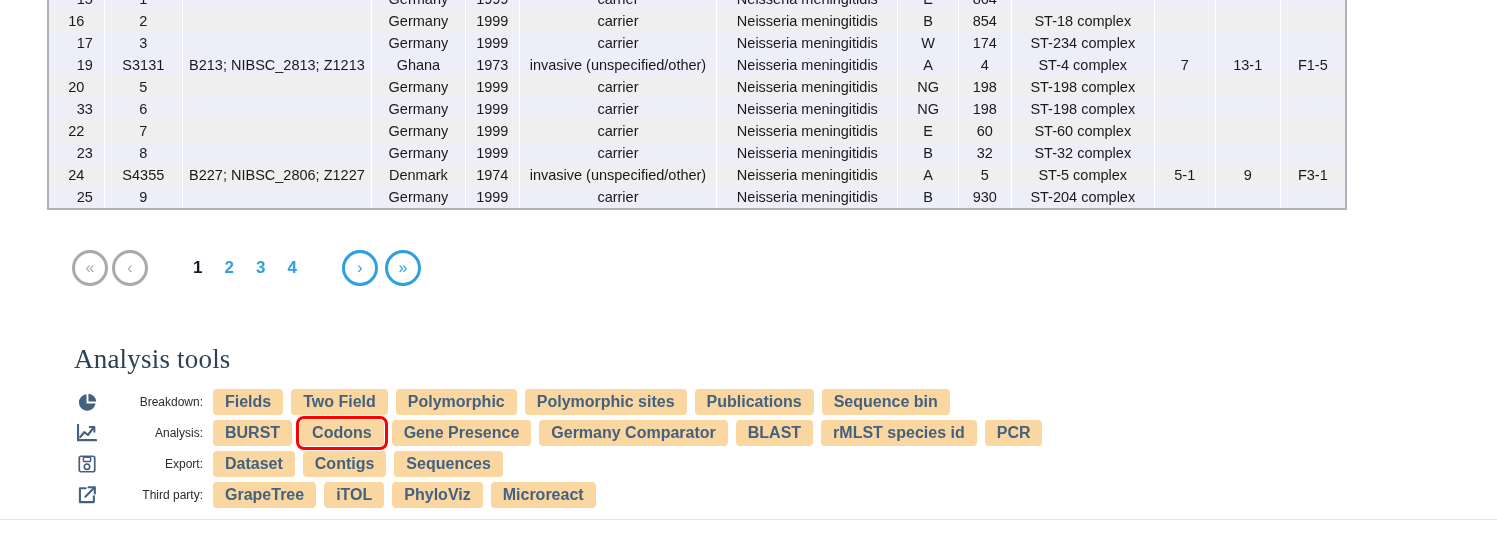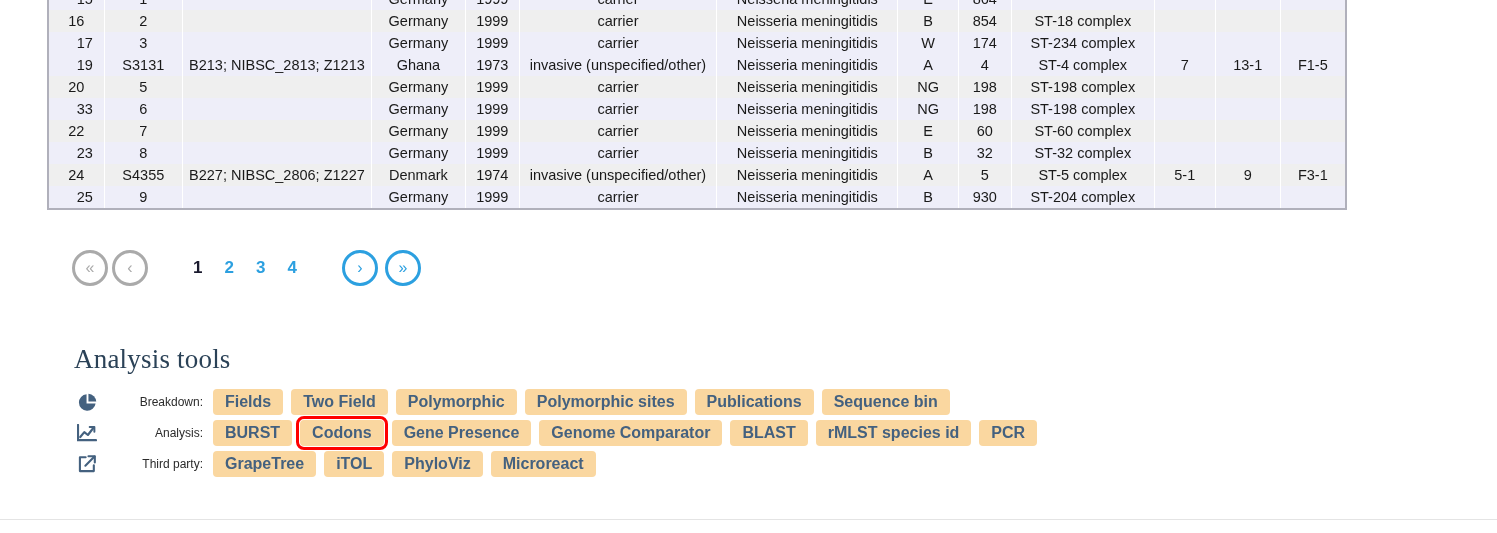--- a/index.html
+++ b/index.html
@@ -390,24 +390,39 @@
             <path d="M1 1v17h20" stroke="#44617f" stroke-width="2.4" fill="none" stroke-linecap="round"></path>
             <path d="M3.5 14.5 8 9l4 3.2 6.2-8" stroke="#44617f" stroke-width="2.4" fill="none" stroke-linejoin="round" stroke-linecap="round"></path>
             <path d="M14 3.4h5.2v5.2" stroke="#44617f" stroke-width="2.2" fill="none" stroke-linecap="round" stroke-linejoin="round"></path>
           </svg>
         </div>
         <div class="tool-label">Analysis:</div>
         <div class="btn-group">
           <div class="tbtn">BURST</div>
           <div class="tbtn highlight">Codons</div>
           <div class="tbtn">Gene Presence</div>
-          <div class="tbtn">Genome Comparator</div>
+          <div class="tbtn">Germany Comparator</div>
           <div class="tbtn">BLAST</div>
           <div class="tbtn">rMLST species id</div>
           <div class="tbtn">PCR</div>
+        </div>
+      </div>
+      <div class="tool-row">
+        <div class="tool-icon">
+          <svg width="18" height="18" viewBox="0 0 20 20">
+            <rect x="1.4" y="1.4" width="17.2" height="17.2" rx="2" stroke="#44617f" stroke-width="1.9" fill="none"></rect>
+            <rect x="6" y="2.6" width="8" height="4.6" rx="0.8" stroke="#44617f" stroke-width="1.6" fill="none"></rect>
+            <circle cx="10" cy="13" r="3" stroke="#44617f" stroke-width="1.8" fill="none"></circle>
+          </svg>
+        </div>
+        <div class="tool-label">Export:</div>
+        <div class="btn-group">
+          <div class="tbtn">Dataset</div>
+          <div class="tbtn">Contigs</div>
+          <div class="tbtn">Sequences</div>
         </div>
       </div>
       <div class="tool-row">
         <div class="tool-icon">
           <svg width="20" height="20" viewBox="0 0 22 22">
             <path d="M9.5 3.5H3.2v15.3h15.3V12.5" stroke="#44617f" stroke-width="2.3" fill="none" stroke-linecap="round" stroke-linejoin="round"></path>
             <path d="M12.6 2.4h7v7" stroke="#44617f" stroke-width="2.3" fill="none" stroke-linecap="round" stroke-linejoin="round"></path>
             <path d="M19.2 2.8 9.2 12.8" stroke="#44617f" stroke-width="2.3" fill="none" stroke-linecap="round"></path>
           </svg>
         </div>

